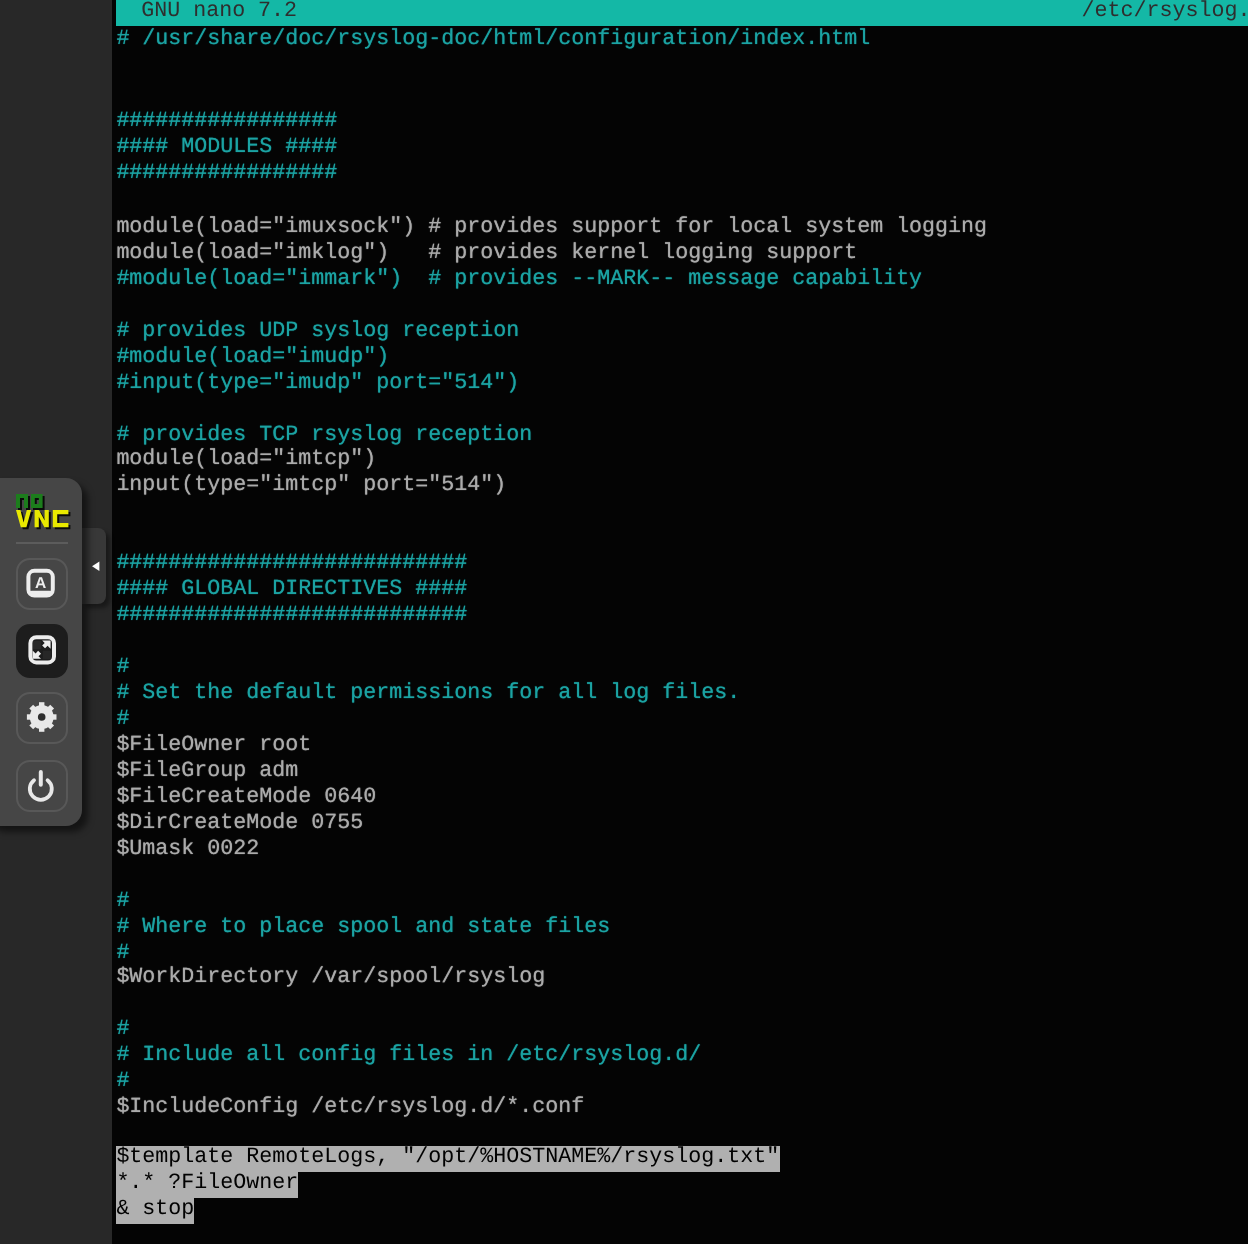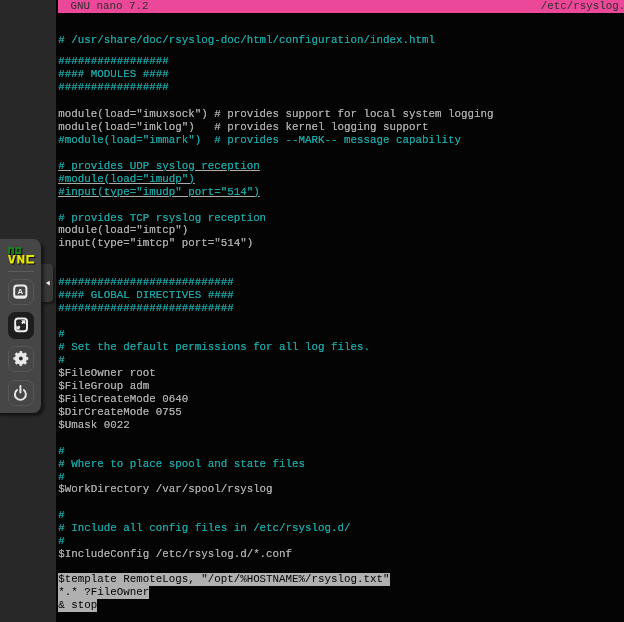--- a/index.html
+++ b/index.html
@@ -1,43 +1,43 @@
 <!DOCTYPE html>
 <html><head>
 <meta charset="utf-8">
 <style>
   html,body{margin:0;padding:0;}
   body{width:624px;height:622px;overflow:hidden;position:relative;background:#040404;font-family:"Liberation Mono",monospace;}
   #strip{position:absolute;left:0;top:0;width:55.5px;height:622px;background:#282828;}
-  #titlebar{position:absolute;left:58.2px;top:0;width:565.8px;height:12.9px;background:#ec4899;overflow:hidden;}
+  #titlebar{position:absolute;left:58.2px;top:0;width:565.8px;height:12.9px;background:#14b8a6;overflow:hidden;}
   #titlebar .t{position:absolute;top:0.4px;font-size:10.83px;line-height:12.5px;color:#2e2e2e;white-space:pre;}
   .blk{position:absolute;left:58.2px;margin:0;font-size:10.83px;line-height:12.95px;color:#ababab;white-space:pre;font-family:"Liberation Mono",monospace;text-shadow:0 0 0.55px rgba(171,171,171,0.9);}
   .c{color:#1ba3a3;text-shadow:0 0 0.55px rgba(27,163,163,0.9);}
   .h{background:#b0b0b0;color:#010101;display:inline-block;height:12.95px;}
   #panel{position:absolute;left:-8px;top:239px;width:49.3px;height:173.7px;background:#464646;border-radius:8px;box-shadow:3px 3px 3px rgba(0,0,0,0.5);}
   #handle{position:absolute;left:41.3px;top:264.2px;width:11.3px;height:38.2px;background:#383838;border-radius:0 4px 4px 0;box-shadow:2px 2px 2px rgba(0,0,0,0.4);}
   .btn{position:absolute;left:16px;width:23.6px;height:24.3px;border:1px solid #585858;border-radius:7px;}
   .btn.active{background:#1d1d1d;border-color:#1d1d1d;}
   #sep{position:absolute;left:15.7px;top:31.7px;width:26.3px;height:1.4px;background:#5c5c5c;}
 </style>
 </head>
 <body>
 <div id="strip"></div>
 <div id="titlebar">
   <div class="t" style="left:12.4px;">GNU nano 7.2</div>
   <div class="t" style="left:482.6px;">/etc/rsyslog.conf</div>
 </div>
-<pre class="blk" style="top:14.1px;margin-top:20px;"><span class="c"># /usr/share/doc/rsyslog-doc/html/configuration/index.html</span></pre>
+<pre class="blk" style="top:14.1px;"><span class="c"># /usr/share/doc/rsyslog-doc/html/configuration/index.html</span></pre>
 <pre class="blk" style="top:55.3px;"><span class="c">#################
 #### MODULES ####
 #################</span></pre>
 <pre class="blk" style="top:107.8px;">module(load="imuxsock") # provides support for local system logging
 module(load="imklog")   # provides kernel logging support
 <span class="c">#module(load="immark")  # provides --MARK-- message capability</span></pre>
-<pre class="blk" style="top:159.7px;text-decoration:underline;"><span class="c"># provides UDP syslog reception
+<pre class="blk" style="top:159.7px;"><span class="c"># provides UDP syslog reception
 #module(load="imudp")
 #input(type="imudp" port="514")</span></pre>
 <pre class="blk" style="top:211.5px;"><span class="c"># provides TCP rsyslog reception</span>
 module(load="imtcp")
 input(type="imtcp" port="514")</pre>
 <pre class="blk" style="top:276.3px;"><span class="c">###########################
 #### GLOBAL DIRECTIVES ####
 ###########################</span></pre>
 <pre class="blk" style="top:328.1px;"><span class="c">#
 # Set the default permissions for all log files.

